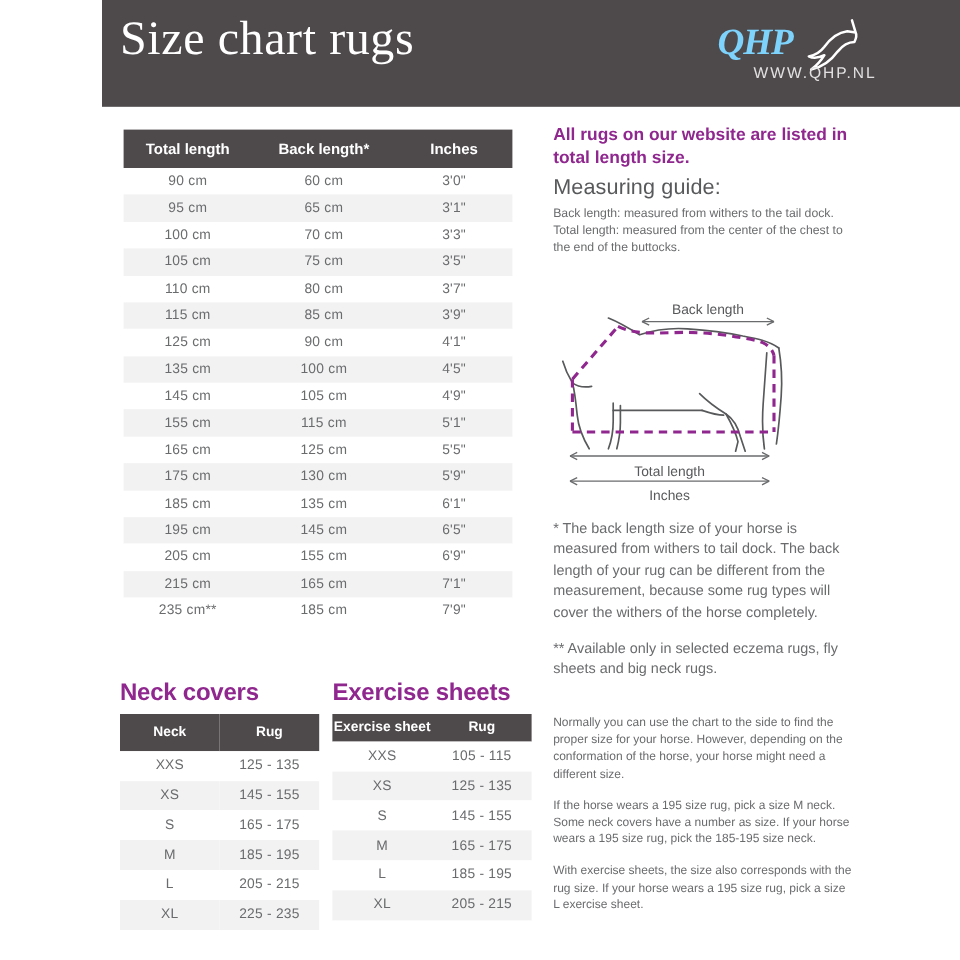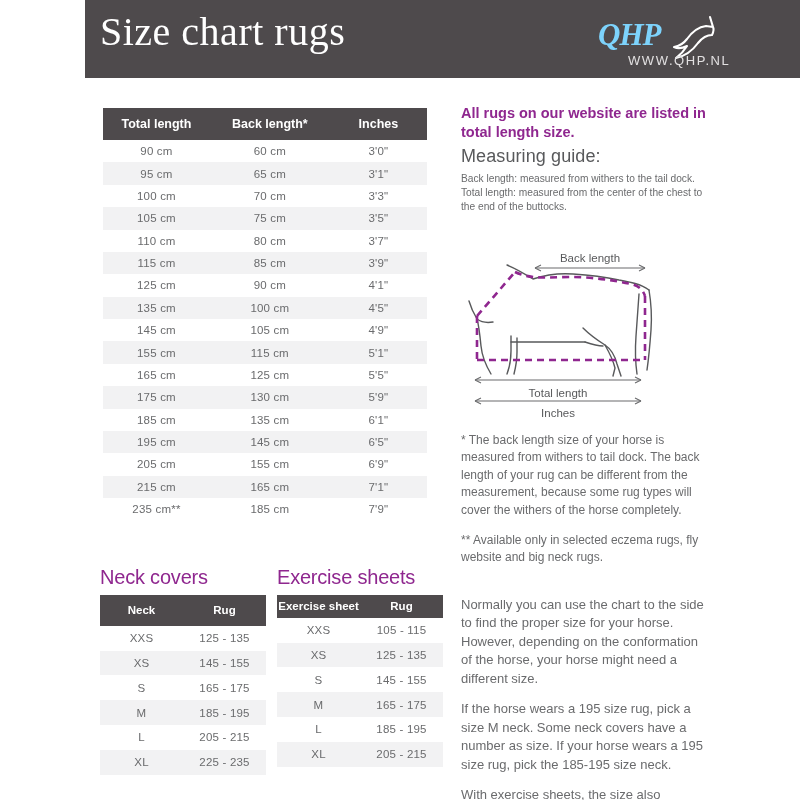--- a/index.html
+++ b/index.html
@@ -15,21 +15,21 @@
     position: relative;
     overflow: hidden;
   }
 
   
   .banner {
     position: absolute;
     left: 85px;
     top: 0;
     width: 715px;
-    height: 78px;
+    height: 89px;
     background: #4e4a4c;
   }
   .banner-title {
     position: absolute;
     left: 15px;
     top: 8px;
     font-family: "Liberation Serif", serif;
     font-size: 40px;
     color: #ffffff;
     letter-spacing: .5px;
@@ -149,21 +149,21 @@
     font-size: 12px;
     line-height: 1.45;
     color: #6a6b6d;
     margin: 0 0 13px 0;
   }
 
   
   .sec-title {
     color: #8f278f;
     font-size: 20px;
-    font-weight: normal;
+    font-weight: bold;
     margin: 0 0 6px 0;
     letter-spacing: -.2px;
   }
   .neck-block {
     position: absolute;
     left: 100px;
     top: 566px;
     width: 166px;
   }
   .exercise-block {
@@ -178,21 +178,21 @@
   .neck-block tbody td,
   .exercise-block tbody td { padding: 6.4px 0; }
 
   .bottom-text {
     position: absolute;
     left: 461px;
     top: 596px;
     width: 250px;
   }
   .bottom-text p {
-    font-size: 13px;
+    font-size: 10px;
     line-height: 1.42;
     color: #6a6b6d;
     margin: 0 0 12px 0;
   }
 </style>
 </head>
 <body>
 
 <div class="banner">
   <div class="banner-title">Size chart rugs</div>
@@ -354,21 +354,21 @@
       <line x1="20" y1="155" x2="186" y2="155"></line>
       <path d="M20 155 L26 152 M20 155 L26 158"></path>
       <path d="M186 155 L180 152 M186 155 L180 158"></path>
     </g>
     <text x="103" y="171" text-anchor="middle" font-family="Liberation Sans, sans-serif" font-size="11.5" fill="#58595b">Inches</text>
   </svg>
 </div>
 
 <div class="footnotes">
   <p>* The back length size of your horse is measured from withers to tail dock. The back length of your rug can be different from the measurement, because some rug types will cover the withers of the horse completely.</p>
-  <p>** Available only in selected eczema rugs, fly website and big neck rugs.</p>
+  <p>** Available only in selected eczema rugs, fly sheets and big neck rugs.</p>
 </div>
 
 <div class="neck-block">
   <h2 class="sec-title">Neck covers</h2>
   <table>
     <thead>
       <tr>
         <th>Neck</th>
         <th>Rug</th>
       </tr>

